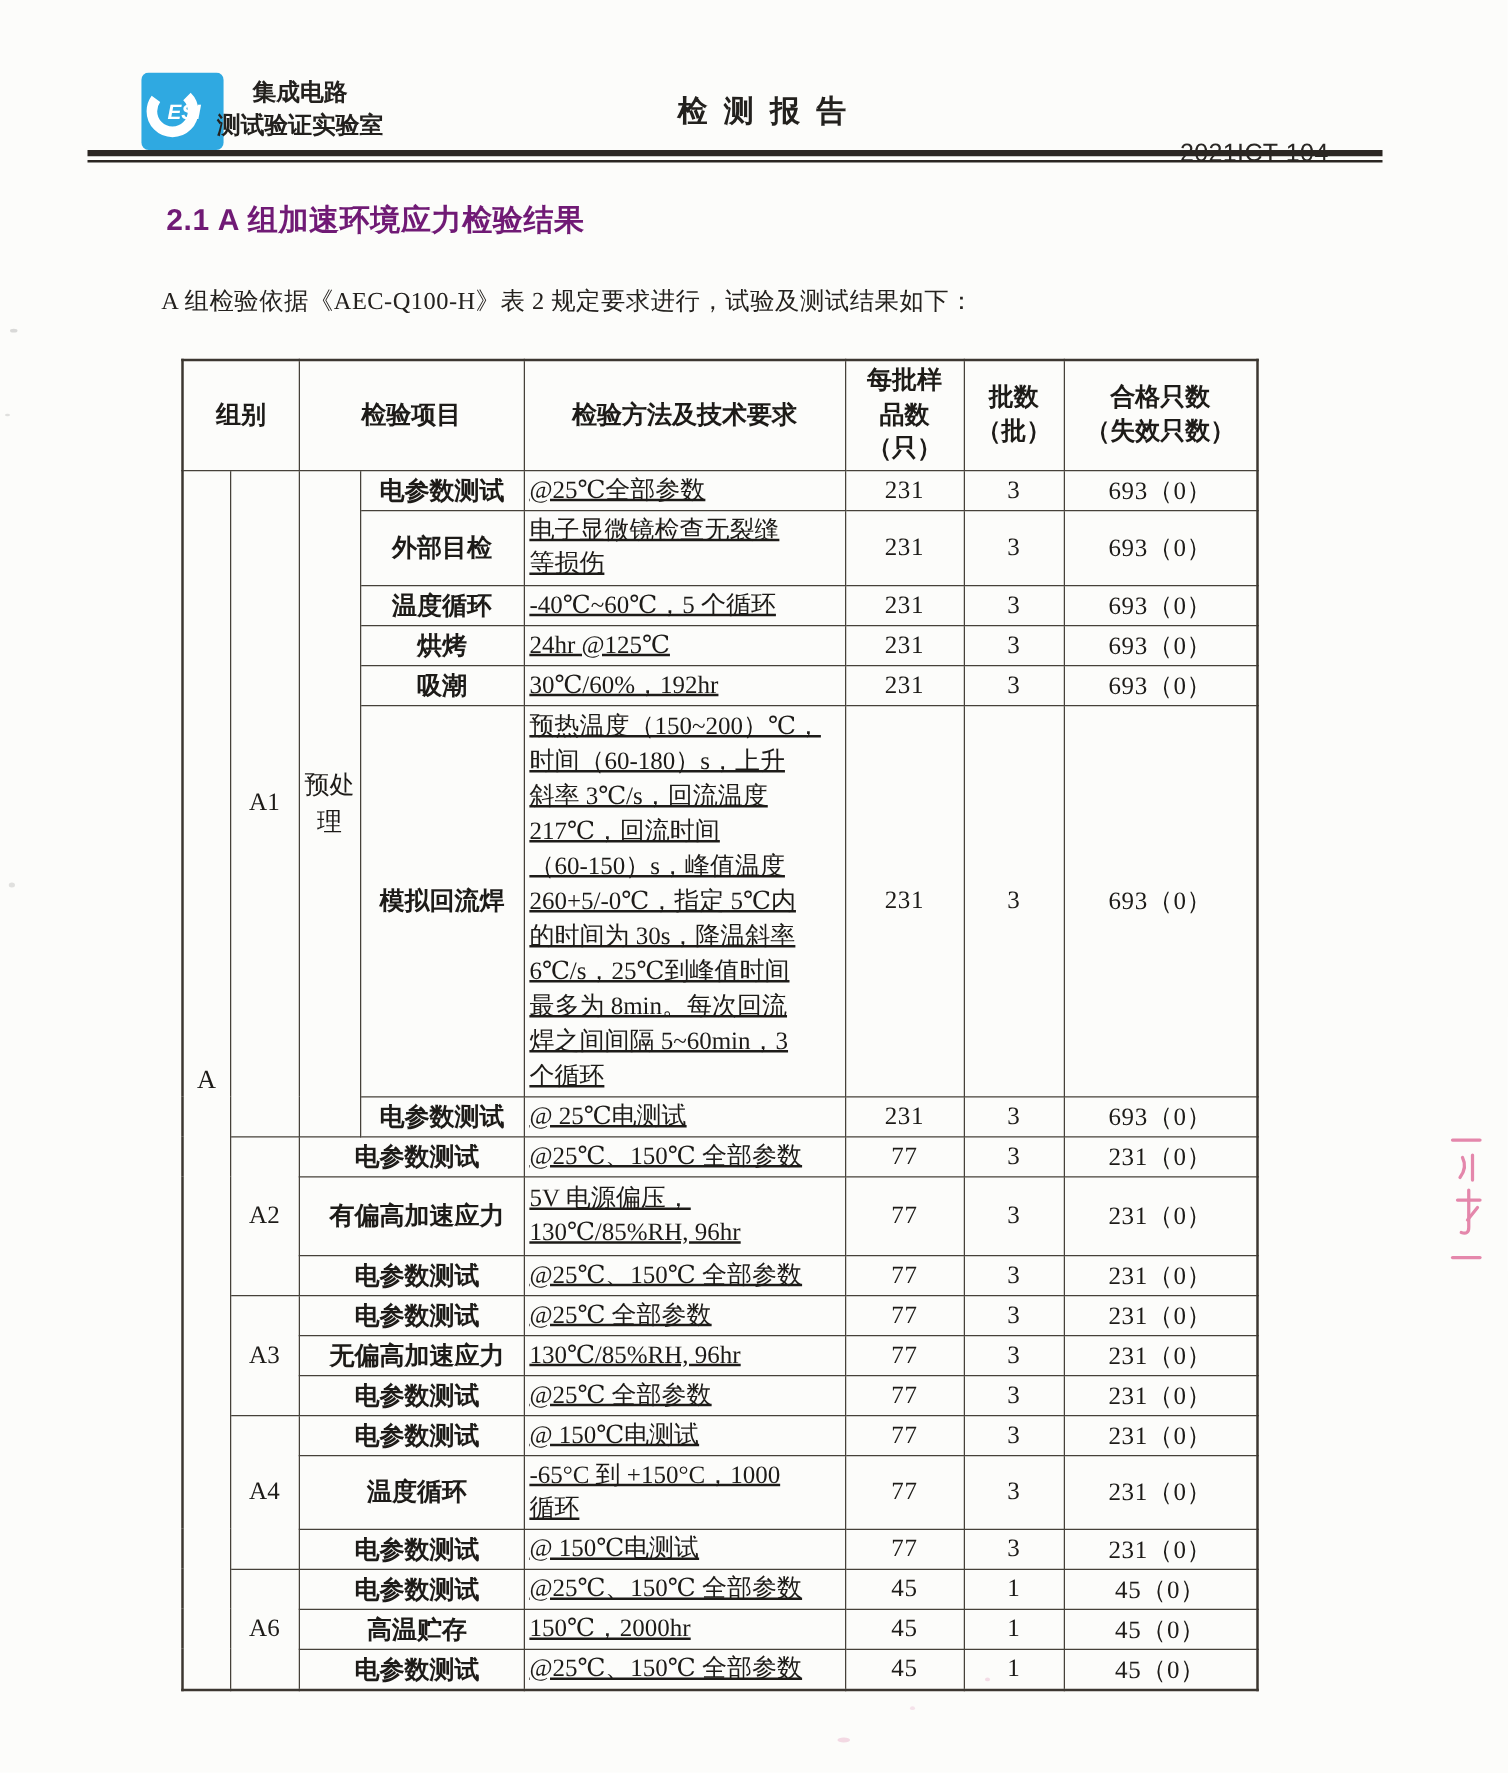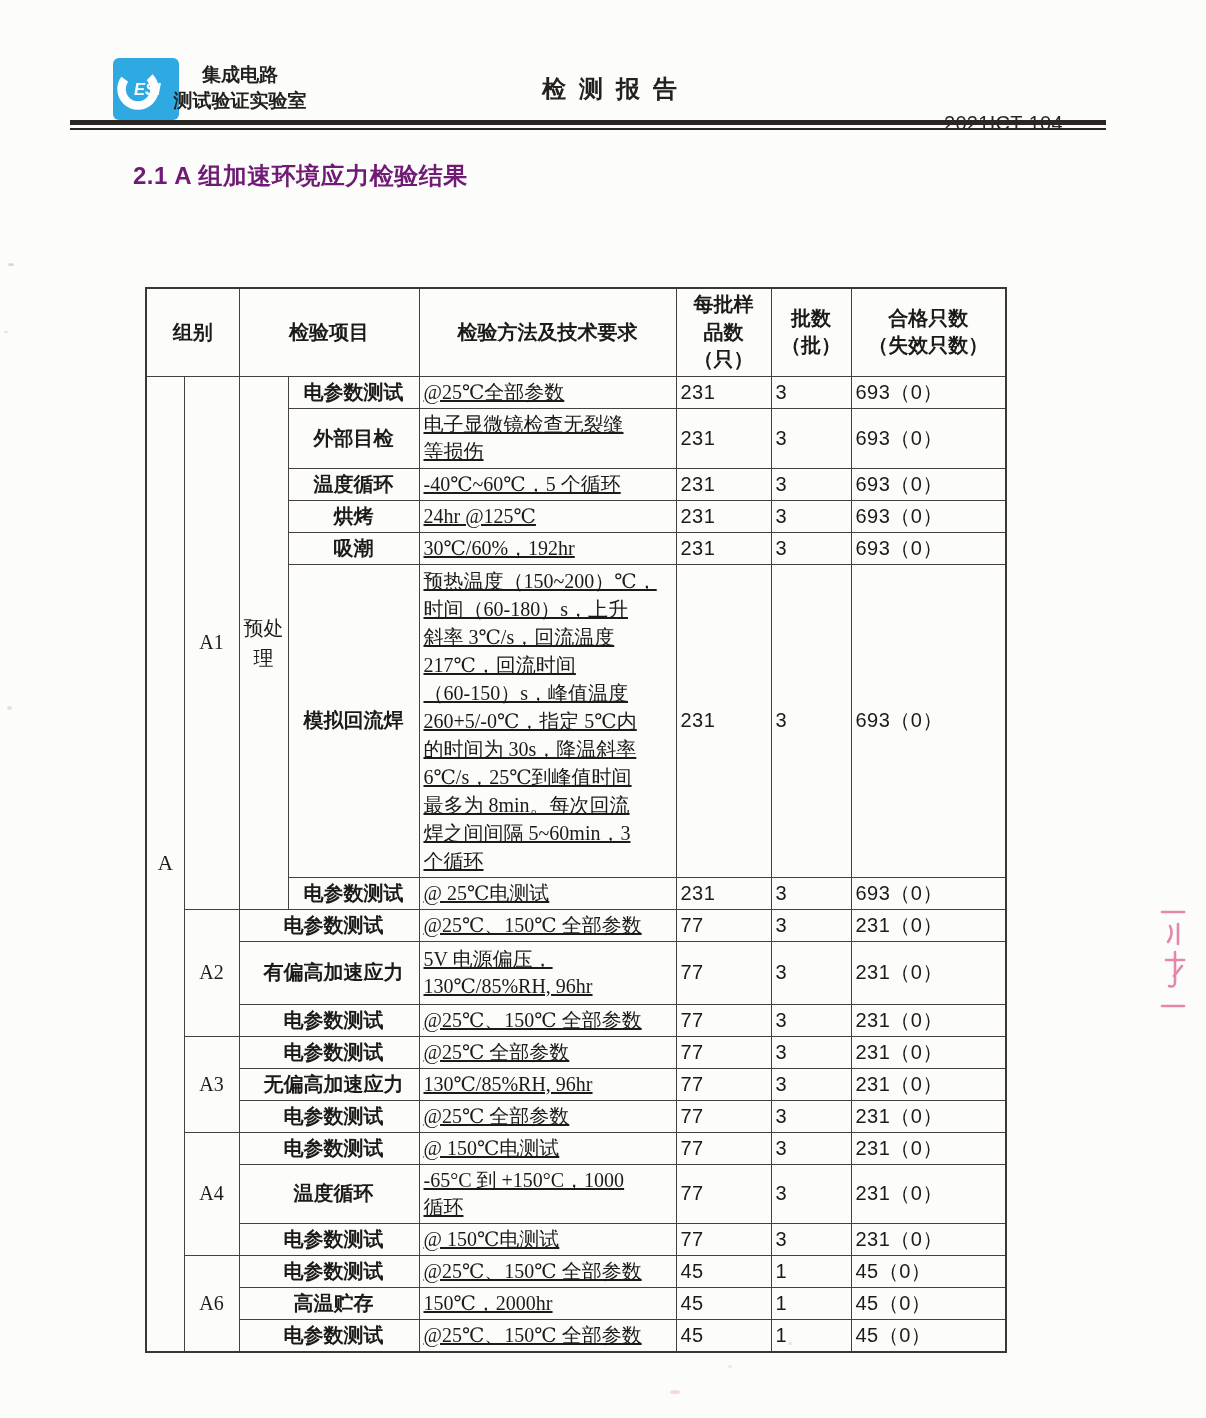--- a/index.html
+++ b/index.html
@@ -55,21 +55,21 @@
   table.results th, table.results td{
     border:1.6px solid #46413a;
     padding:2px 4px;
     vertical-align:middle;
     overflow:hidden;
   }
   table.results{border:2.4px solid #3c3731;}
   th{font-weight:bold;line-height:1.38;text-align:center;}
   .prewrap{white-space:pre-line;}
   td.c{text-align:center;}
-  td.num{text-align:left;font-family:Liberation Sans, sans-serif;letter-spacing:.5px;}
+  td.num{text-align:center;font-family:Liberation Serif, serif;letter-spacing:.5px;}
   td.item{text-align:center;padding-left:7px;font-weight:bold;}
   td.item.wide{padding-left:13px;}
   td.method{text-align:left;padding:2px 9px;white-space:pre-line;line-height:27px;text-decoration:underline;}
   td.method-long{vertical-align:top;padding-top:4px;line-height:28px;}
   td.pre{padding:0 13px;line-height:30px;word-break:break-all;text-align:center;}
   td.group-a{font-size:21px;}
   
   .red-stamp{position:absolute;left:1150px;top:908px;width:40px;height:104px;}
   .speck{position:absolute;border-radius:50%;}
 </style>
@@ -89,20 +89,21 @@
   <div class="lab-name">
     <div>集成电路</div>
     <div>测试验证实验室</div>
   </div>
 
   <div class="report-title">检测报告</div>
   <div class="report-number">2021ICT-104</div>
   <div class="header-rule"></div>
 
   <div class="section-title">2.1 A 组加速环境应力检验结果</div>
+  <div class="intro-text">A 组检验依据《AEC-Q100-H》表 2 规定要求进行，试验及测试结果如下：</div>
 
   <table class="results">
     <colgroup>
       <col style="width:38px">
         <col style="width:55px">
         <col style="width:49px">
         <col style="width:131px">
       <col style="width:257px">
         <col style="width:95px">
         <col style="width:80px">

